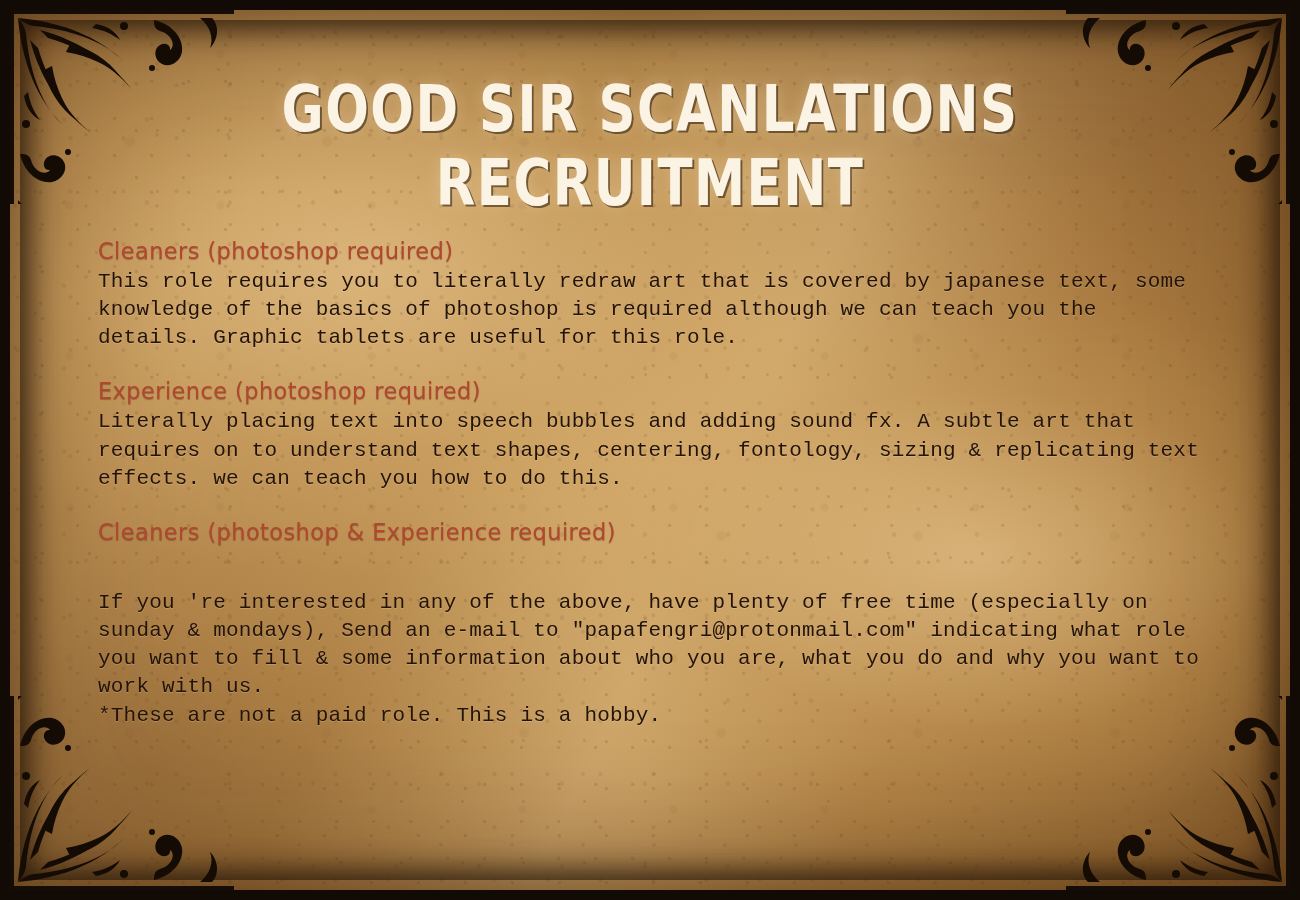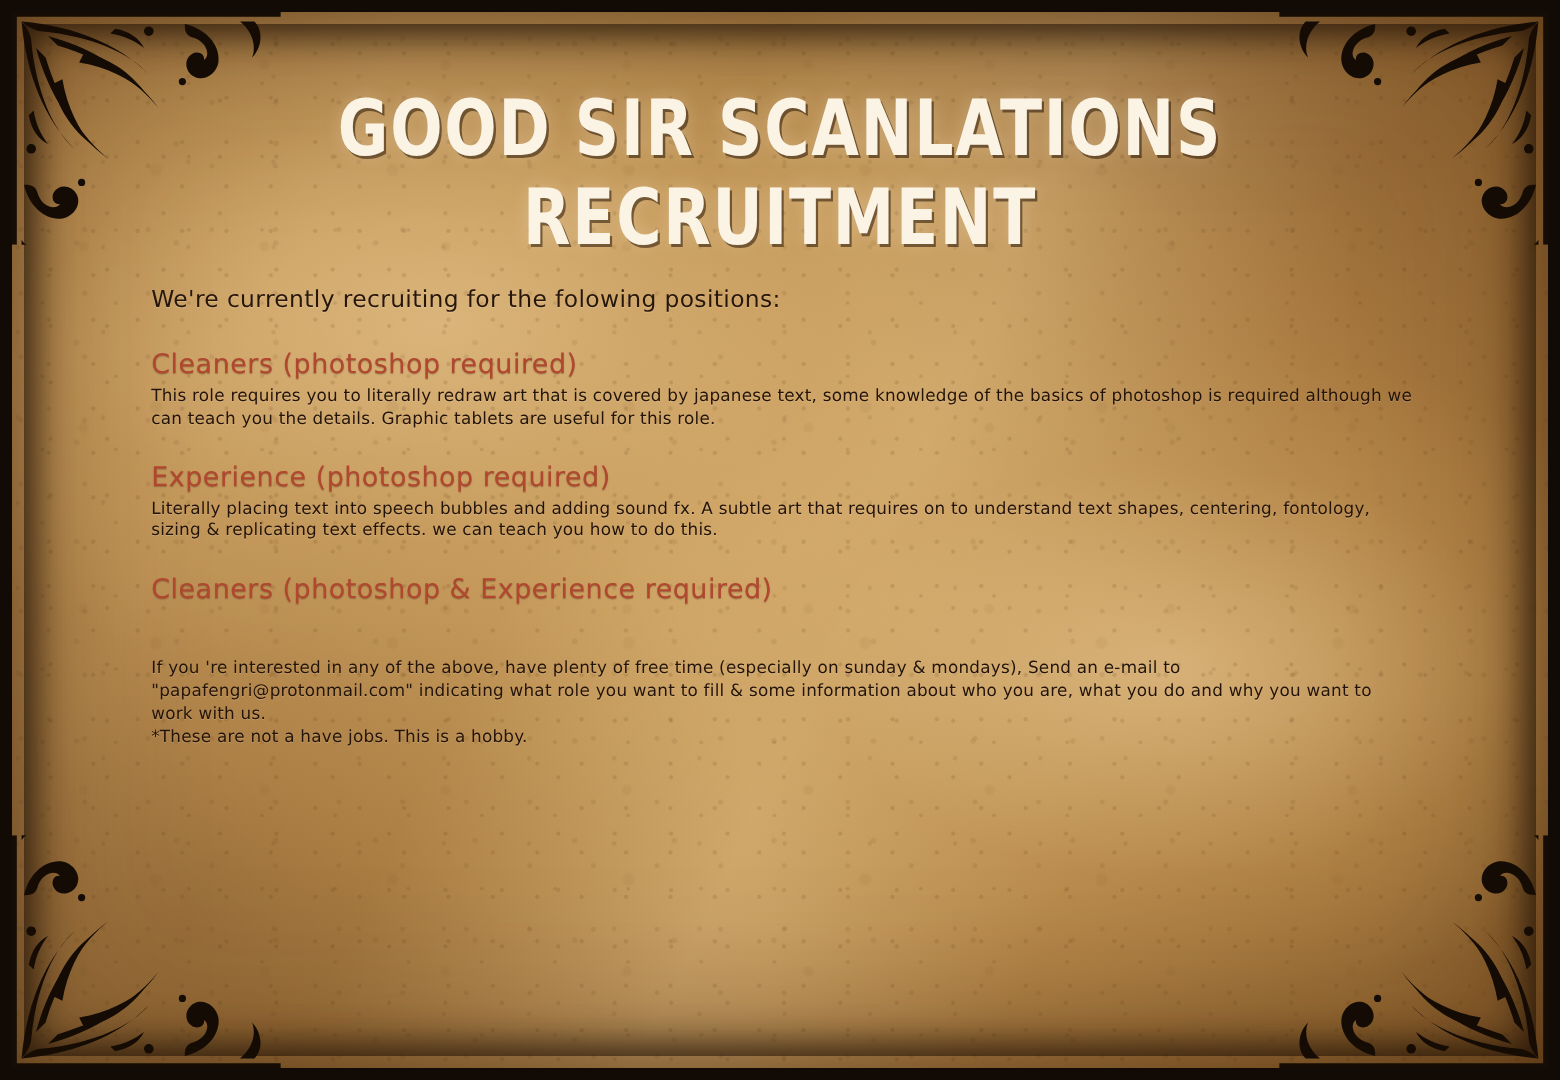--- a/index.html
+++ b/index.html
@@ -72,21 +72,21 @@
   }
   .corner svg { width: 100%; height: 100%; display: block; }
   .corner.tl { top: 4px; left: 4px; }
   .corner.tr { top: 4px; right: 4px; transform: scaleX(-1); }
   .corner.bl { bottom: 4px; left: 4px; transform: scaleY(-1); }
   .corner.br { bottom: 4px; right: 4px; transform: scale(-1,-1); }
 
   .content {
     position: relative;
     z-index: 3;
-    padding: 0 120px;
+    padding: 0 92px;
   }
   .title {
     text-align: center;
     margin: 0;
     padding-top: 58px;
     font-family: "DejaVu Sans", sans-serif;
     font-weight: bold;
     font-size: 53px;
     letter-spacing: 1.5px;
     color: #fbf3e4;
@@ -115,25 +115,26 @@
     margin-bottom: 4px;
     letter-spacing: 0.4px;
     text-shadow: 0 1px 1px rgba(60,25,10,0.35);
   }
   .section-head.blue {
     color: #4a4a8c;
     font-size: 23.5px;
     margin-bottom: 3px;
   }
   .section-body {
-    font-size: 14px;
+    font-size: 21px;
     line-height: 1.34;
     color: #231308;
     letter-spacing: 0.2px;
     text-shadow: 0 1px 0 rgba(255,240,210,0.2);
+    font-family: Liberation Mono, monospace;
   }
   .section.whattodo { margin-top: 44px; }
   .note { margin-top: 1px; }
 </style>
 </head>
 <body>
 
 <div class="poster">
 
   <div class="grain"></div>
@@ -233,38 +234,37 @@
         <path d="M20 92 C22 104 28 112 36 116 C30 108 26 100 24 88 Z"></path>
       </g>
     </svg>
   </div>
 
   <div class="content">
     <h1 class="title">GOOD SIR SCANLATIONS RECRUITMENT</h1>
 
     <div class="body">
 
-      <div class="intro">We're currently recruiting for the folowing positions:</div>
 
       <div class="section">
         <div class="section-head">Cleaners (photoshop required)</div>
         <div class="section-body">This role requires you to literally redraw art that is covered by japanese text, some knowledge of the basics of photoshop is required although we can teach you the details. Graphic tablets are useful for this role.</div>
       </div>
 
       <div class="section">
         <div class="section-head">Experience (photoshop required)</div>
         <div class="section-body">Literally placing text into speech bubbles and adding sound fx. A subtle art that requires on to understand text shapes, centering, fontology, sizing &amp; replicating text effects. we can teach you how to do this.</div>
       </div>
 
       <div class="section">
         <div class="section-head">Cleaners (photoshop &amp; Experience required)</div>
       </div>
 
       <div class="section whattodo">
         <div class="section-body">If you 're interested in any of the above, have plenty of free time (especially on sunday &amp; mondays), Send an e-mail to "papafengri@protonmail.com" indicating what role you want to fill &amp; some information about who you are, what you do and why you want to work with us.</div>
-        <div class="section-body note">*These are not a have jobs. This is a hobby.</div>
+        <div class="section-body note">*These are not a paid role. This is a hobby.</div>
       </div>
 
     </div>
   </div>
 
   <div class="edge"></div>
 </div>
 
 </body></html>

